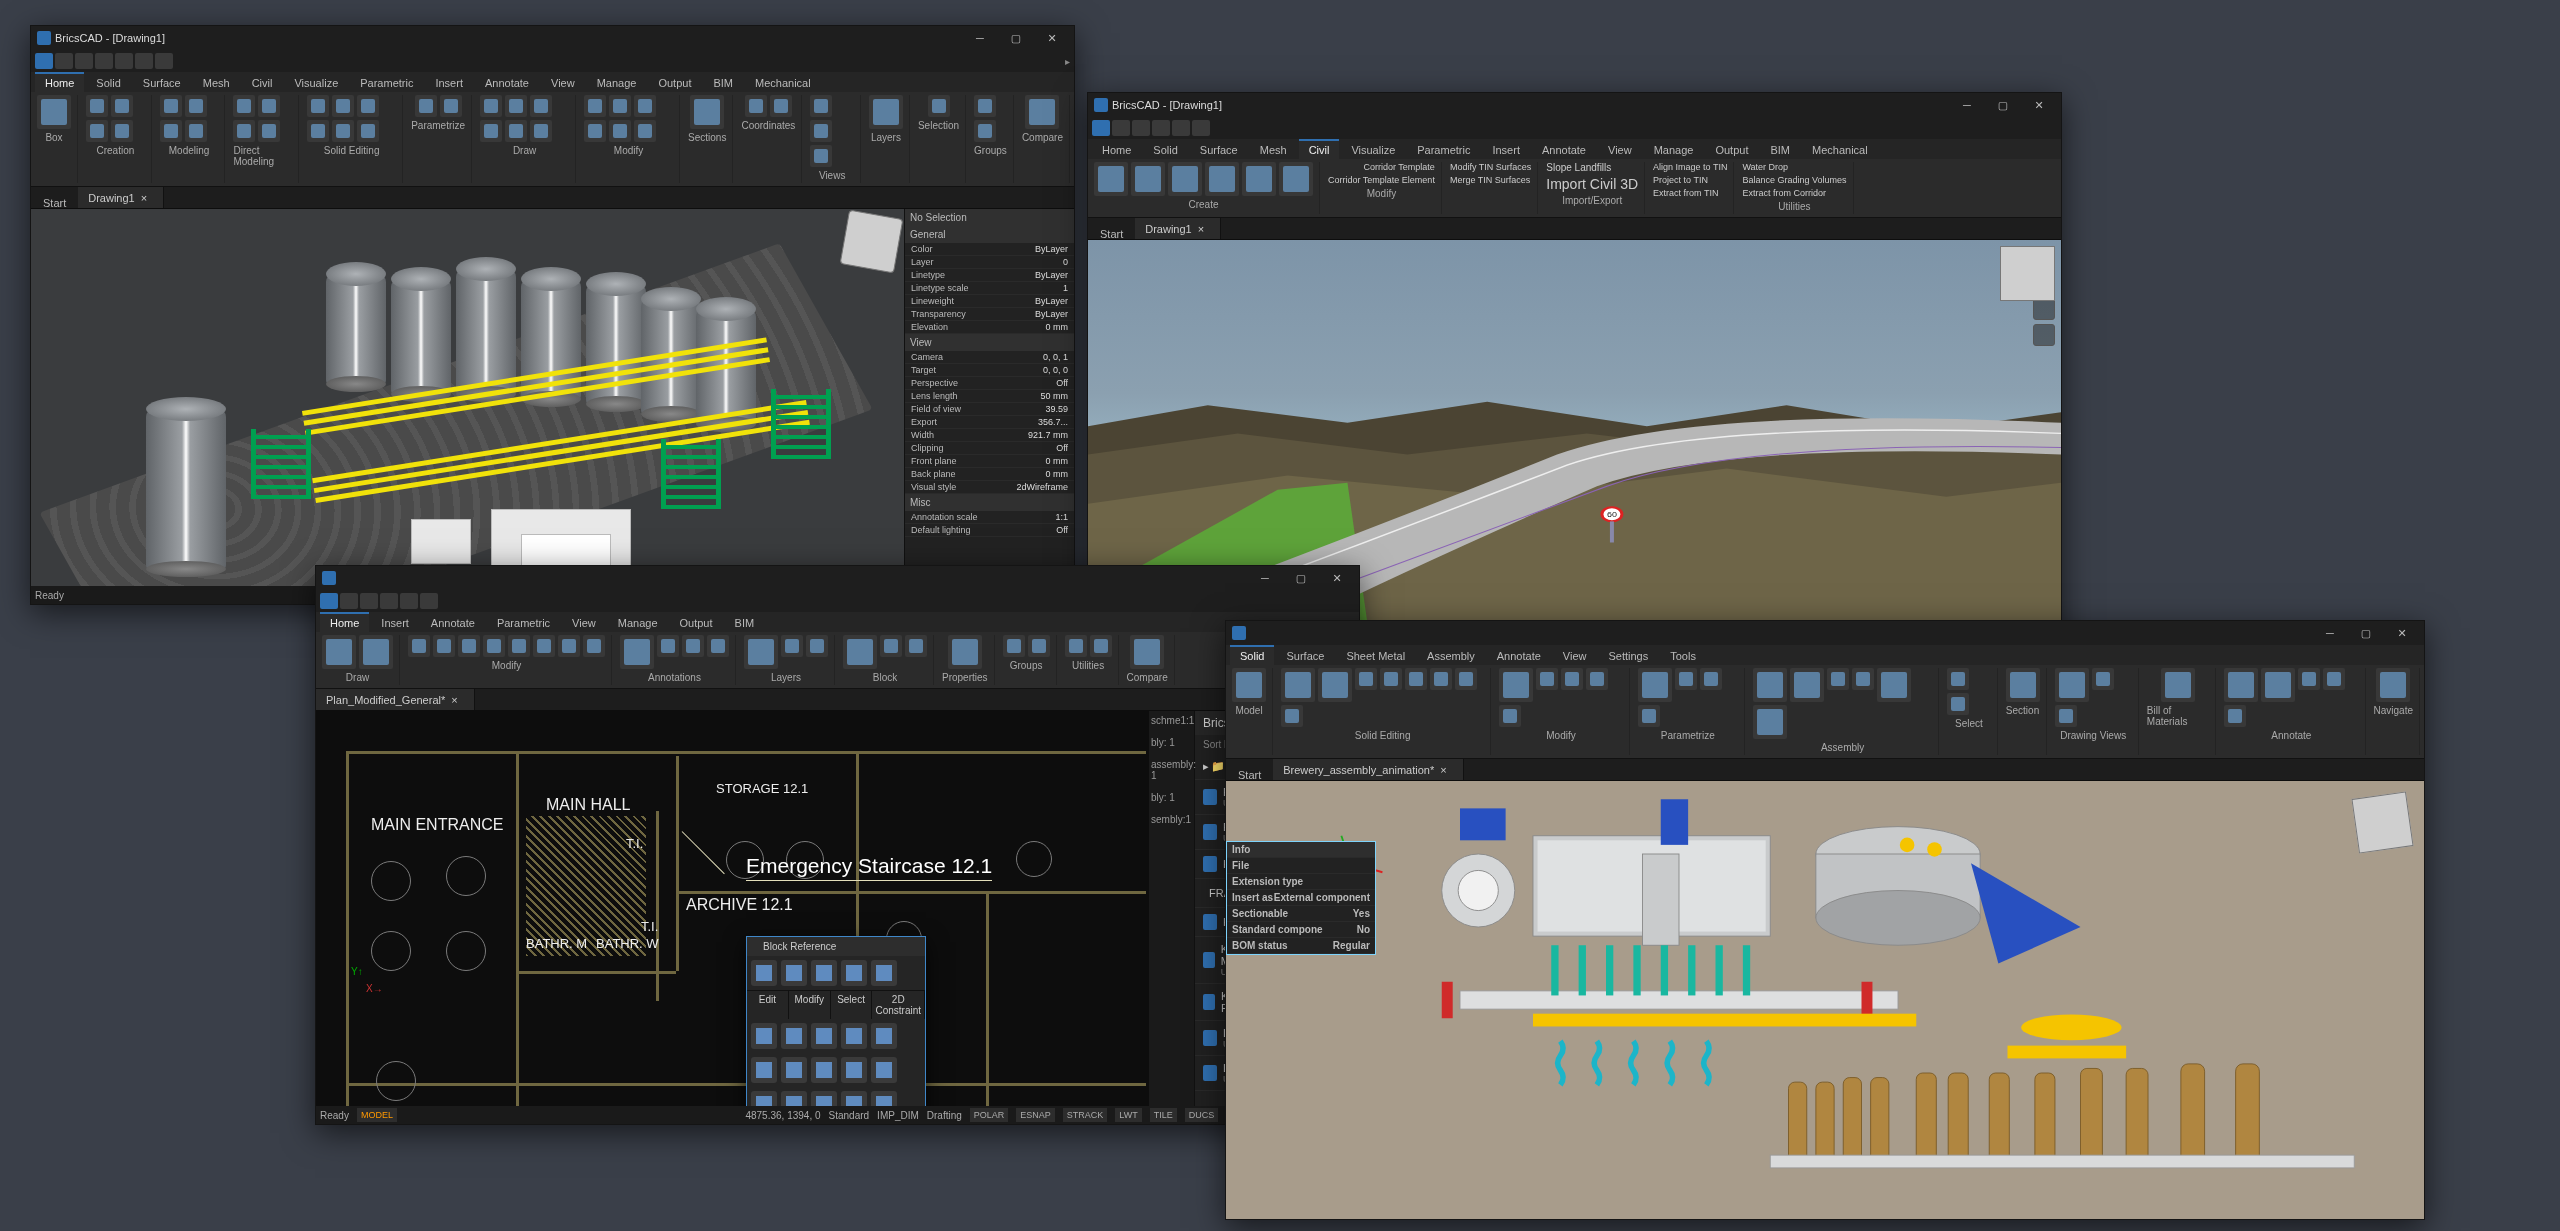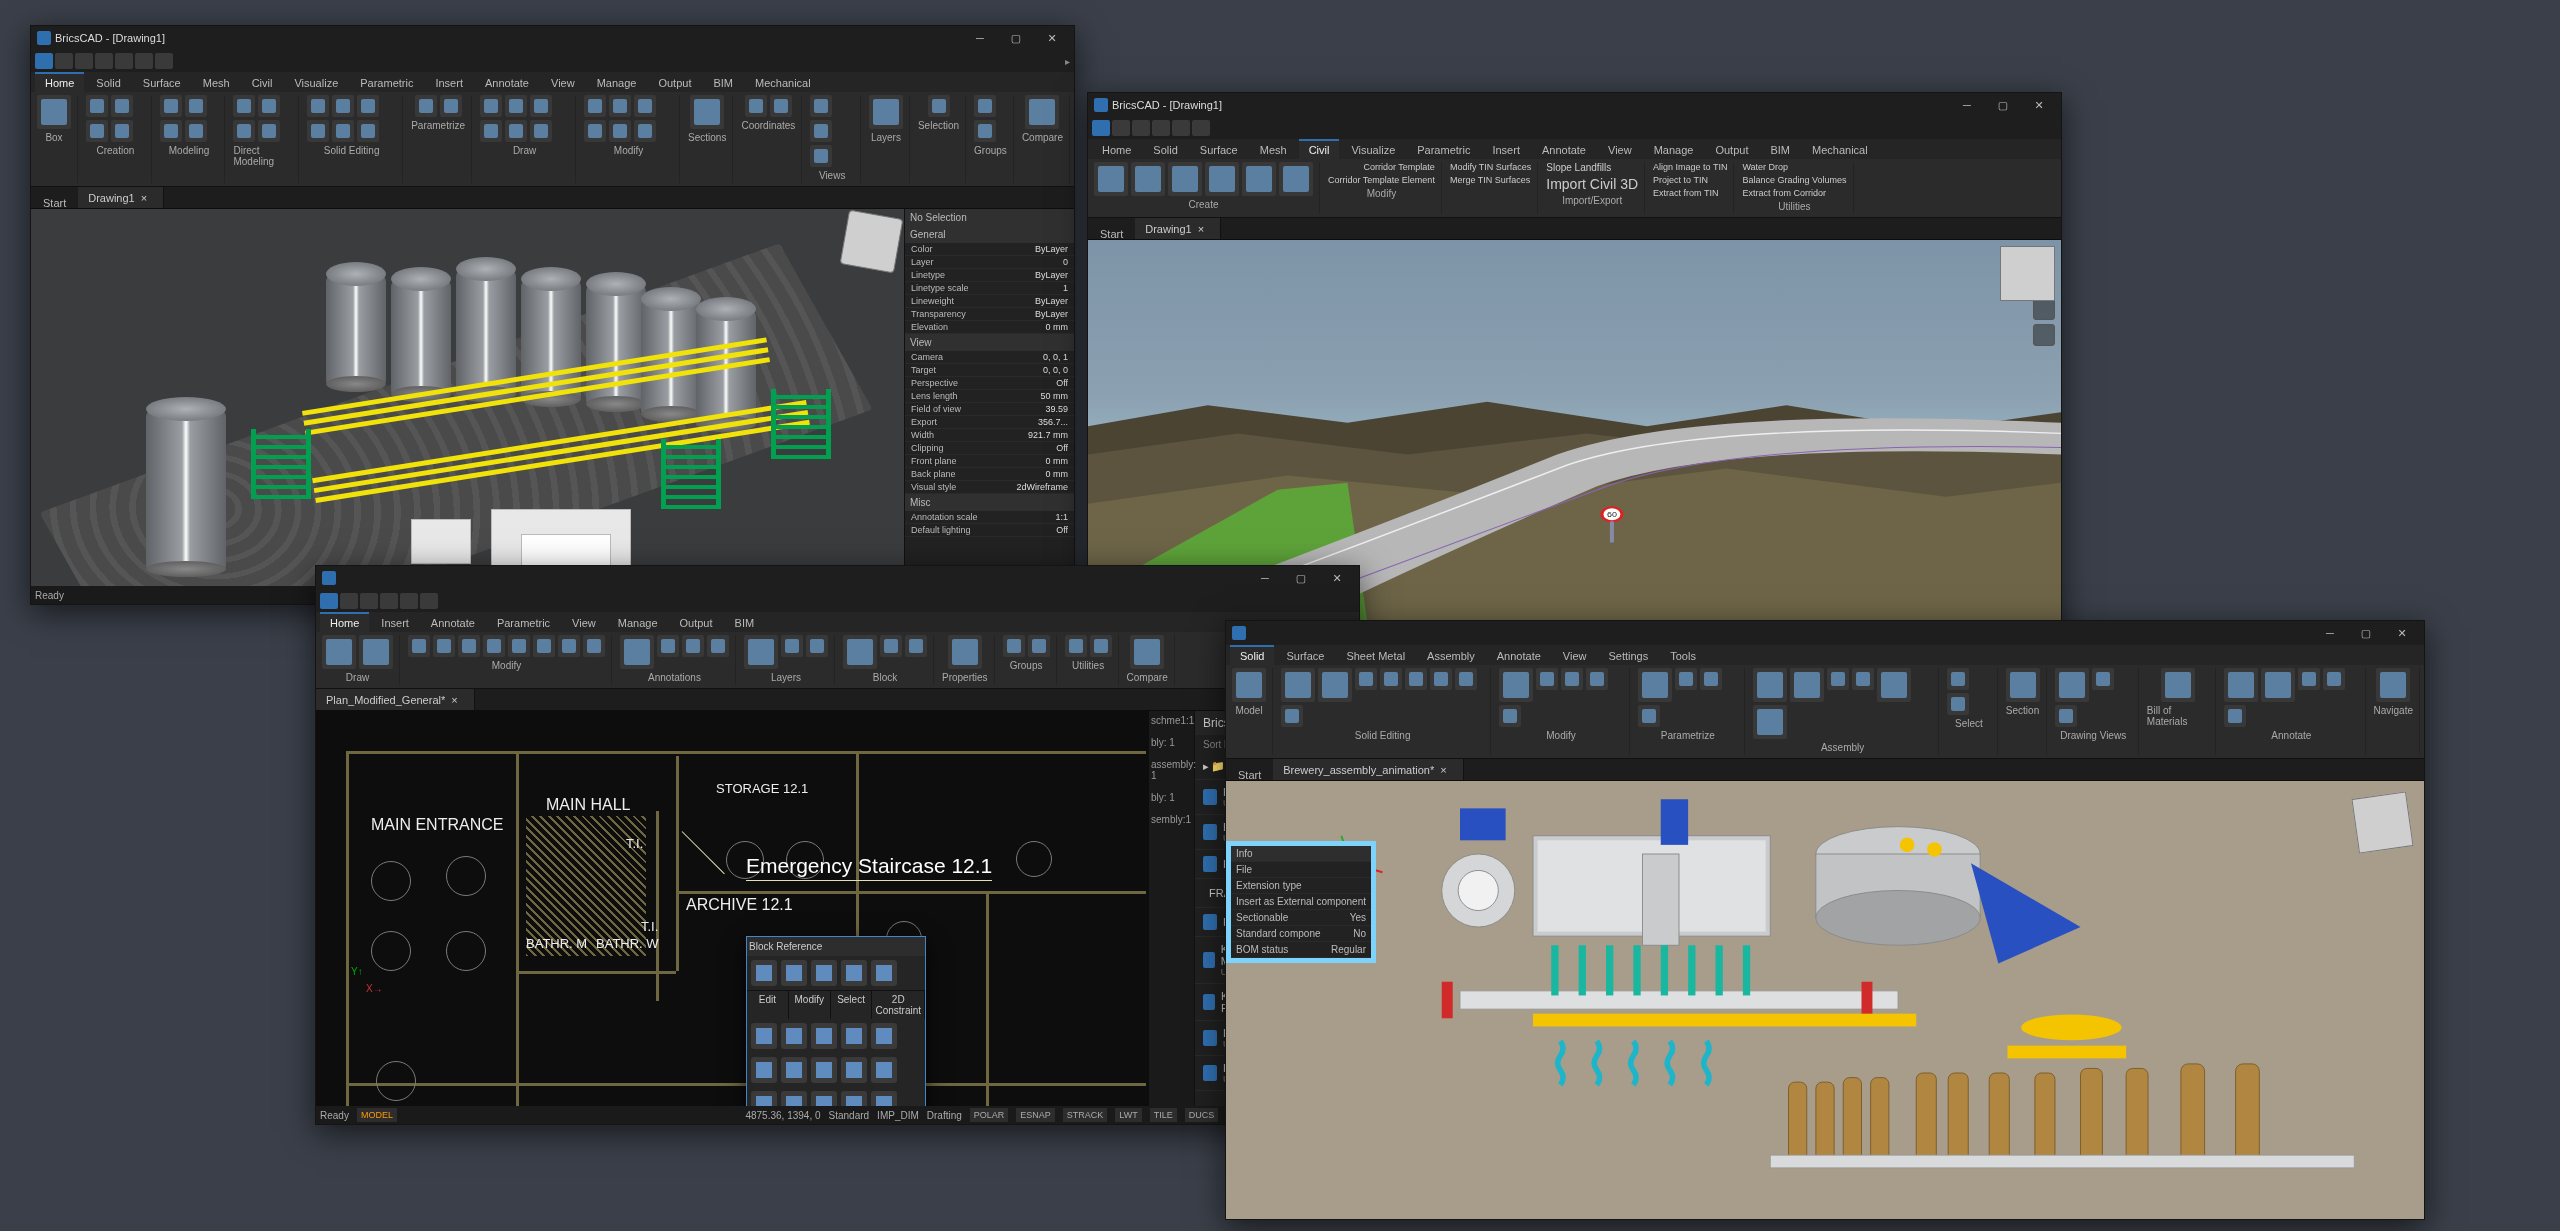--- a/index.html
+++ b/index.html
@@ -174,21 +174,21 @@
 .w3 .wall{position:absolute; background:#6f6740;}
 
 
 .quad{
   position:absolute;
   background:#252525; border:1px solid #3f87c9;
   box-shadow:0 6px 20px rgba(0,0,0,.7);
   font-size:10px; color:#ccc;
   width:180px;
 }
-.quad .qhdr{padding:4px 2px; background:#2d2d2d;}
+.quad .qhdr{padding:4px 16px; background:#2d2d2d;}
 .quad .qrow{display:flex; gap:4px; padding:4px;}
 .quad .qi{width:26px; height:26px; background:#3a3a3a; border-radius:3px; position:relative;}
 .quad .qi::after{content:""; position:absolute; inset:5px; background:#5f8bbf;}
 .quad .qtabs{display:flex; border-top:1px solid #111;}
 .quad .qtabs span{flex:1; text-align:center; padding:3px; font-size:10px; border-right:1px solid #111;}
 
 
 .panel247{
   position:absolute; top:0; right:0; width:165px; bottom:0;
   background:#202020; border-left:1px solid #111;
@@ -202,21 +202,21 @@
 .fmeta{display:flex; flex-direction:column;}
 .fmeta .fn{font-size:11px;}
 .fmeta .fs{font-size:9px; color:#888;}
 .fav{width:16px;height:16px;border-radius:50%;background:radial-gradient(#caa 0%, #866 70%);}
 
 
 .w4 .vp4{position:absolute; inset:0; background:#a89c8b;}
 .w4 .vp4 svg{position:absolute; inset:0; width:100%; height:100%;}
 .w4-info{
   position:absolute; left:0; top:60px; width:150px;
-  background:#222; border:5px solid #7dd3fc; font-size:10px; color:#bbb;
+  background:#222; border:1px solid #7dd3fc; font-size:10px; color:#bbb;font-weight:bold;
 }
 .w4-info .irow{display:flex; justify-content:space-between; padding:2px 5px; border-bottom:1px solid #2a2a2a;}
 .w4-navcube{position:absolute; right:14px; top:14px; width:55px; height:55px; border:1px solid #777; background:#cfcfcf; transform:rotate(-8deg);}
 </style>
 </head>
 <body>
 
 <div class="win w1" style="left:30px; top:25px; width:1045px; height:580px;">
   <div class="titlebar">
     <span style="width:14px;height:14px;background:#2f6fb0;border-radius:2px;"></span>

